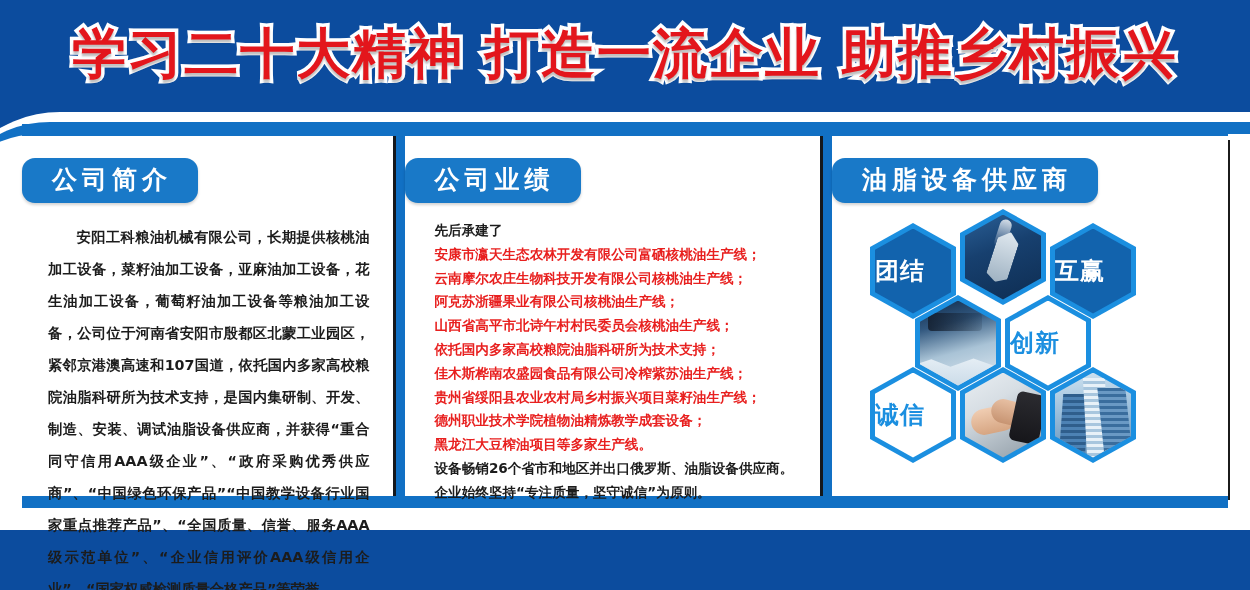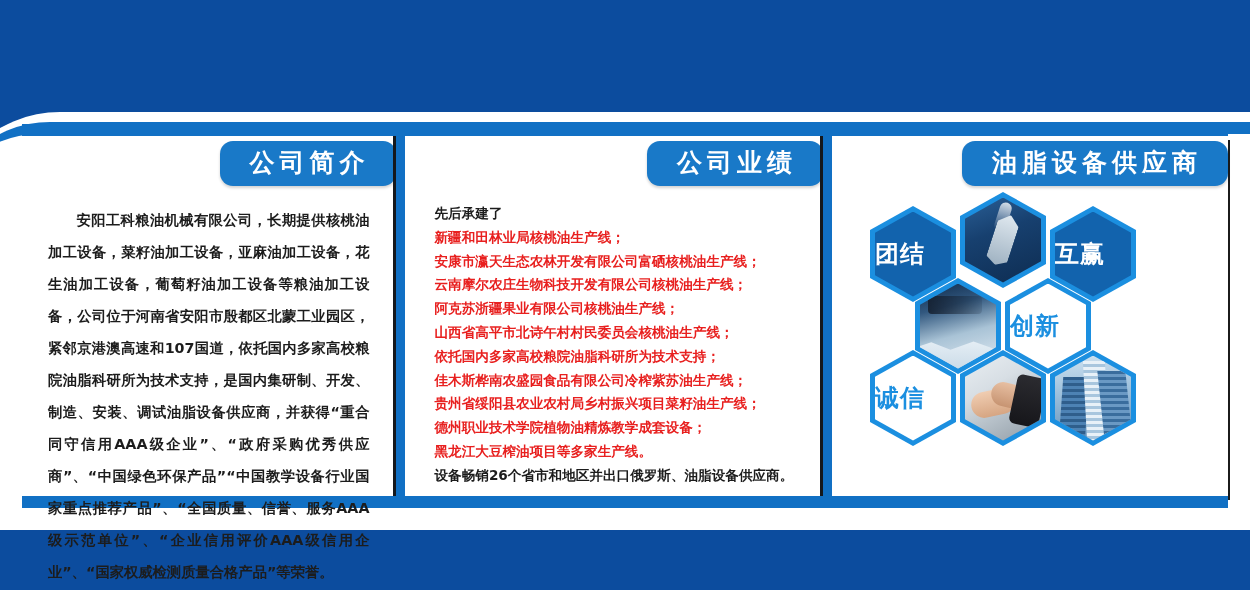--- a/index.html
+++ b/index.html
@@ -77,21 +77,21 @@
   }
 
   
   .pill{
     display:inline-block;background:#1979c8;color:#fff;
     font-size:25px;font-weight:bold;letter-spacing:5px;
     padding:5px 26px 7px 30px;border-radius:13px;
     box-shadow:0 2px 3px rgba(0,0,0,.18);
     white-space:nowrap;
   }
-  .pill-wrap{width:100%;text-align:right;margin-top:5px;}
+  .pill-wrap{width:100%;text-align:left;margin-top:22px;}
 
   
   .intro-body{
     margin:18px 26px 0 26px;
     font-size:14.3px;line-height:32px;color:#1c1c1c;
     text-align:justify;text-justify:inter-ideograph;
     font-weight:600;
     text-indent:2em;
   }
 
@@ -200,20 +200,23 @@
   .slogan{
     position:absolute;left:0;right:0;top:300px;text-align:center;
     font-size:19px;font-weight:bold;color:#16358a;letter-spacing:1px;white-space:nowrap;
   }
 </style>
 </head>
 <body>
 
 <div class="poster">
 
+  <div class="header">
+    <div class="header-title">学习二十大精神  打造一流企业  助推乡村振兴</div>
+  </div>
 
   <div class="frame-outer"></div>
   <div class="frame-blue"></div>
   <div class="frame-white2"></div>
   <div class="navy-bottom"></div>
 
   <div class="card-shadow"></div>
   <div class="rail-top"></div>
   <div class="rail-shadow"></div>
   <div class="rail"></div>
@@ -228,31 +231,31 @@
     </div>
 
     <div class="divider"></div>
 
     <div class="panel panel-2">
       <div class="pill-wrap">
         <span class="pill">公司业绩</span>
       </div>
       <div class="perf-body">
         <div class="perf-line">先后承建了</div>
-        <div class="perf-line red">新疆和田林业局核桃油生产线；</div>
         <div class="perf-line red">安康市瀛天生态农林开发有限公司富硒核桃油生产线；</div>
         <div class="perf-line red">云南摩尔农庄生物科技开发有限公司核桃油生产线；</div>
         <div class="perf-line red">阿克苏浙疆果业有限公司核桃油生产线；</div>
         <div class="perf-line red">山西省高平市北诗午村村民委员会核桃油生产线；</div>
         <div class="perf-line red">依托国内多家高校粮院油脂科研所为技术支持；</div>
         <div class="perf-line red">佳木斯桦南农盛园食品有限公司冷榨紫苏油生产线；</div>
         <div class="perf-line red">贵州省绥阳县农业农村局乡村振兴项目菜籽油生产线；</div>
         <div class="perf-line red">德州职业技术学院植物油精炼教学成套设备；</div>
         <div class="perf-line red">黑龙江大豆榨油项目等多家生产线。</div>
         <div class="perf-line">设备畅销26个省市和地区并出口俄罗斯、油脂设备供应商。</div>
+        <div class="perf-line">企业始终坚持“专注质量，坚守诚信”为原则。</div>
       </div>
     </div>
 
     <div class="divider"></div>
 
     <div class="panel panel-3">
       <div class="pill-wrap">
         <span class="pill">油脂设备供应商</span>
       </div>
 

